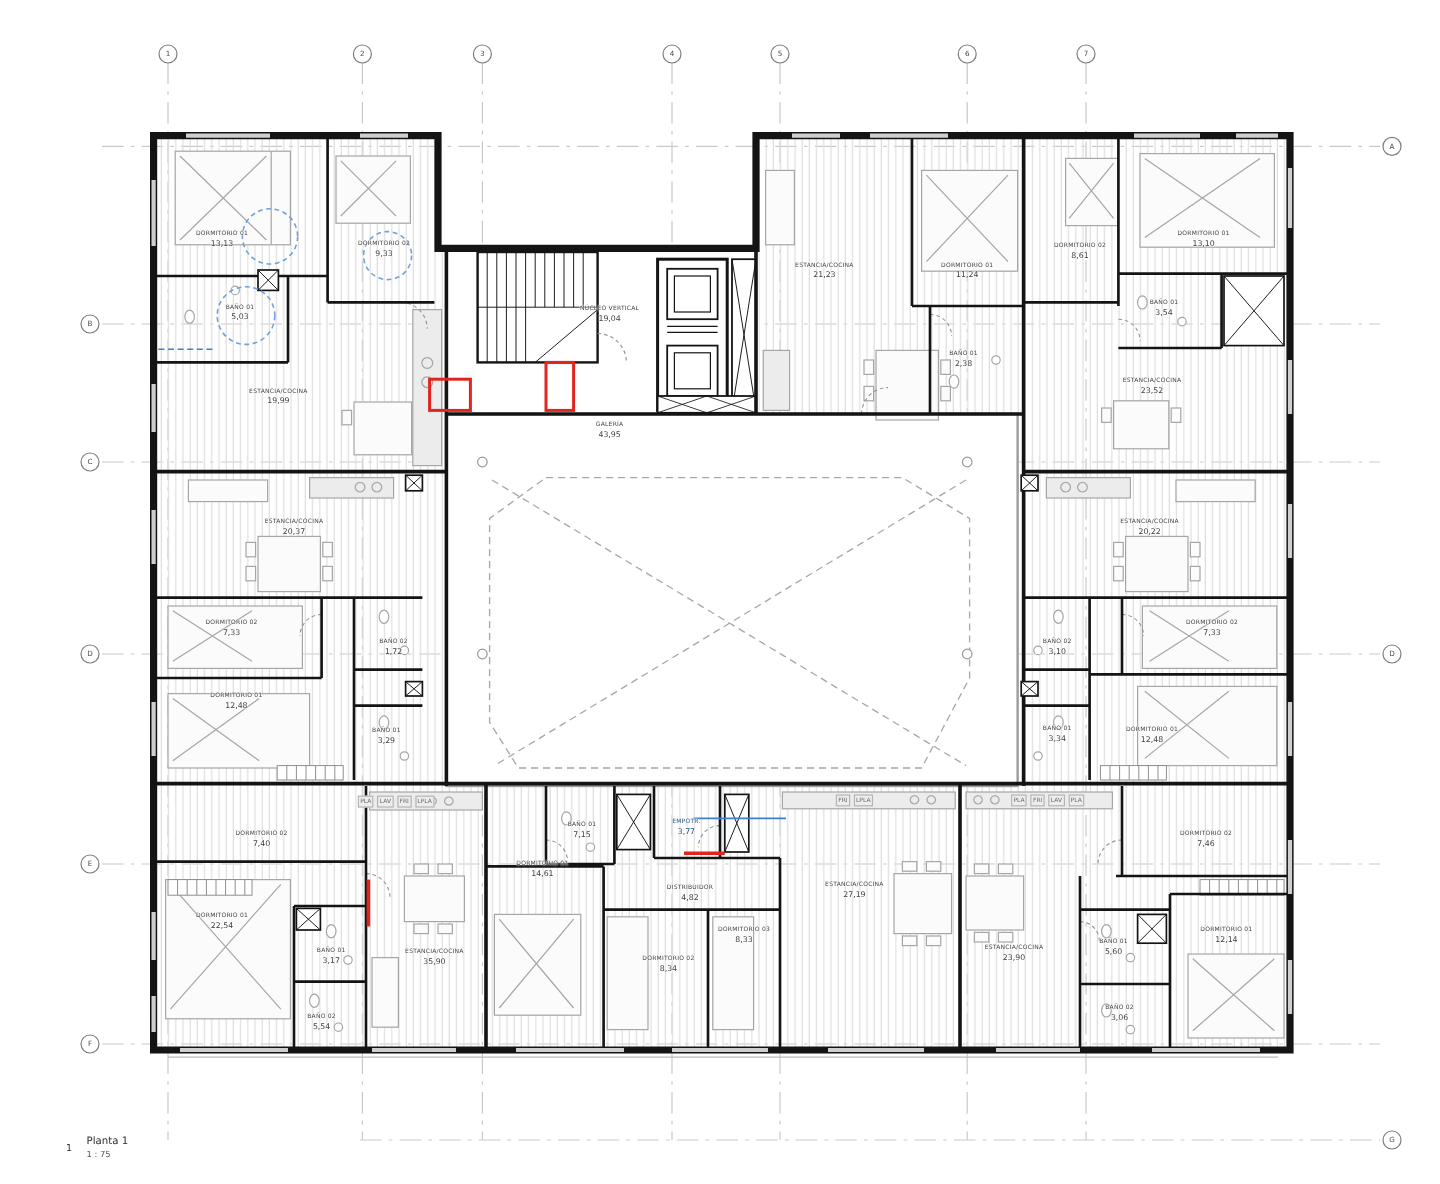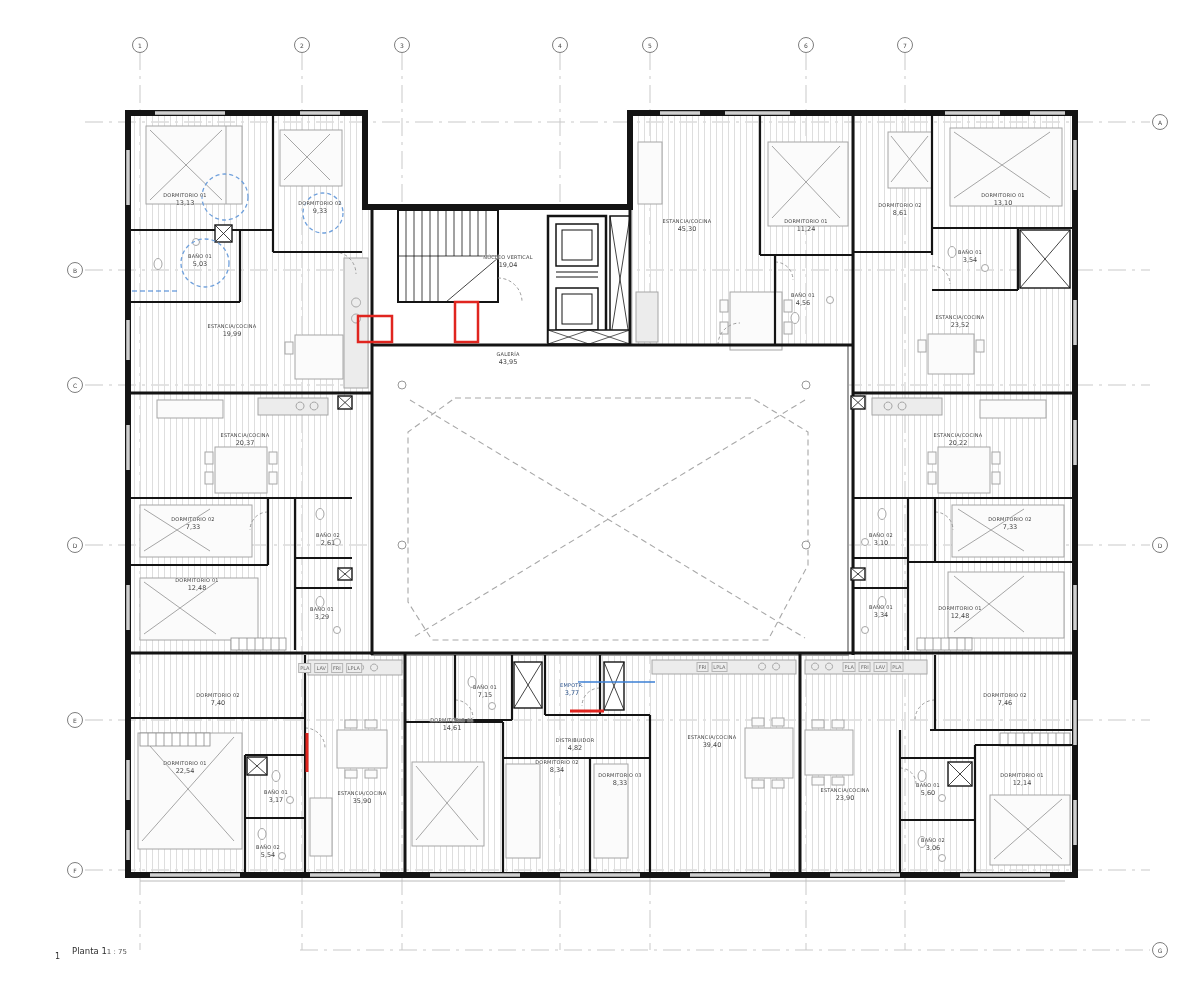--- a/index.html
+++ b/index.html
@@ -7,21 +7,21 @@
   .sheet svg{position:absolute;left:0;top:0}
   .rl{position:absolute;transform:translate(-50%,-50%);text-align:center;color:#3f3f3f;white-space:nowrap;line-height:1.35;text-shadow:0 0 2px #fff,0 0 2px #fff,0 0 1px #fff;z-index:5}
   .rl .rn{display:block;font-size:5px;letter-spacing:.2px}
   .rl .ra{display:block;font-size:6.5px}
   .rl.blue .rn,.rl.blue .ra{color:#274e86}
   .bub{position:absolute;width:14px;height:14px;transform:translate(-50%,-50%);border:1px solid #7e7e7e;border-radius:50%;display:flex;align-items:center;justify-content:center;font-size:6px;color:#4a4a4a;background:#fff;z-index:6}
   .appl{position:absolute;transform:translate(-50%,-50%);display:flex;gap:3px;z-index:5}
   .appl span{font-size:5px;color:#6a6a6a;border:1px solid #b5b5b5;background:#ededed;padding:0 1px;line-height:8px}
   .title{position:absolute;left:55px;top:946px;display:flex;gap:12px;color:#2e2e2e;z-index:6}
   .title .tnum{font-size:8px;padding-top:6px}
-  .title .tbody{display:flex;flex-direction:row}
+  .title .tbody{display:flex;flex-direction:column}
   .title .tname{font-size:8.5px}
   .title .tscale{font-size:7px;color:#555;margin-top:2px}
 </style>
 </head>
 <body>
 
 <div class="sheet">
 
 <svg width="1200" height="987" viewBox="0 0 1200 987">
   <defs>
@@ -314,29 +314,29 @@
       <span class="rn">NÚCLEO VERTICAL</span>
       <span class="ra">19,04</span>
     </div>
 <div class="rl" style="left:508px;top:359px">
       <span class="rn">GALERÍA</span>
       <span class="ra">43,95</span>
     </div>
 
 <div class="rl" style="left:687px;top:226px">
       <span class="rn">ESTANCIA/COCINA</span>
-      <span class="ra">45,30</span>
+      <span class="ra">21,23</span>
     </div>
 <div class="rl" style="left:806px;top:226px">
       <span class="rn">DORMITORIO 01</span>
       <span class="ra">11,24</span>
     </div>
 <div class="rl" style="left:803px;top:300px">
       <span class="rn">BAÑO 01</span>
-      <span class="ra">4,56</span>
+      <span class="ra">2,38</span>
     </div>
 
 <div class="rl" style="left:900px;top:210px">
       <span class="rn">DORMITORIO 02</span>
       <span class="ra">8,61</span>
     </div>
 <div class="rl" style="left:1003px;top:200px">
       <span class="rn">DORMITORIO 01</span>
       <span class="ra">13,10</span>
     </div>
@@ -352,21 +352,21 @@
 <div class="rl" style="left:245px;top:440px">
       <span class="rn">ESTANCIA/COCINA</span>
       <span class="ra">20,37</span>
     </div>
 <div class="rl" style="left:193px;top:524px">
       <span class="rn">DORMITORIO 02</span>
       <span class="ra">7,33</span>
     </div>
 <div class="rl" style="left:328px;top:540px">
       <span class="rn">BAÑO 02</span>
-      <span class="ra">2,61</span>
+      <span class="ra">1,72</span>
     </div>
 <div class="rl" style="left:197px;top:585px">
       <span class="rn">DORMITORIO 01</span>
       <span class="ra">12,48</span>
     </div>
 <div class="rl" style="left:322px;top:614px">
       <span class="rn">BAÑO 01</span>
       <span class="ra">3,29</span>
     </div>
 
@@ -421,31 +421,31 @@
       <span class="ra">3,77</span>
     </div>
 <div class="rl" style="left:575px;top:745px">
       <span class="rn">DISTRIBUIDOR</span>
       <span class="ra">4,82</span>
     </div>
 <div class="rl" style="left:452px;top:725px">
       <span class="rn">DORMITORIO 01</span>
       <span class="ra">14,61</span>
     </div>
-<div class="rl" style="left:557px;top:767px">
+<div class="rl" style="left:557px;top:804px">
       <span class="rn">DORMITORIO 02</span>
       <span class="ra">8,34</span>
     </div>
 <div class="rl" style="left:620px;top:780px">
       <span class="rn">DORMITORIO 03</span>
       <span class="ra">8,33</span>
     </div>
 <div class="rl" style="left:712px;top:742px">
       <span class="rn">ESTANCIA/COCINA</span>
-      <span class="ra">39,40</span>
+      <span class="ra">27,19</span>
     </div>
 
 <div class="rl" style="left:845px;top:795px">
       <span class="rn">ESTANCIA/COCINA</span>
       <span class="ra">23,90</span>
     </div>
 <div class="rl" style="left:1005px;top:700px">
       <span class="rn">DORMITORIO 02</span>
       <span class="ra">7,46</span>
     </div>

